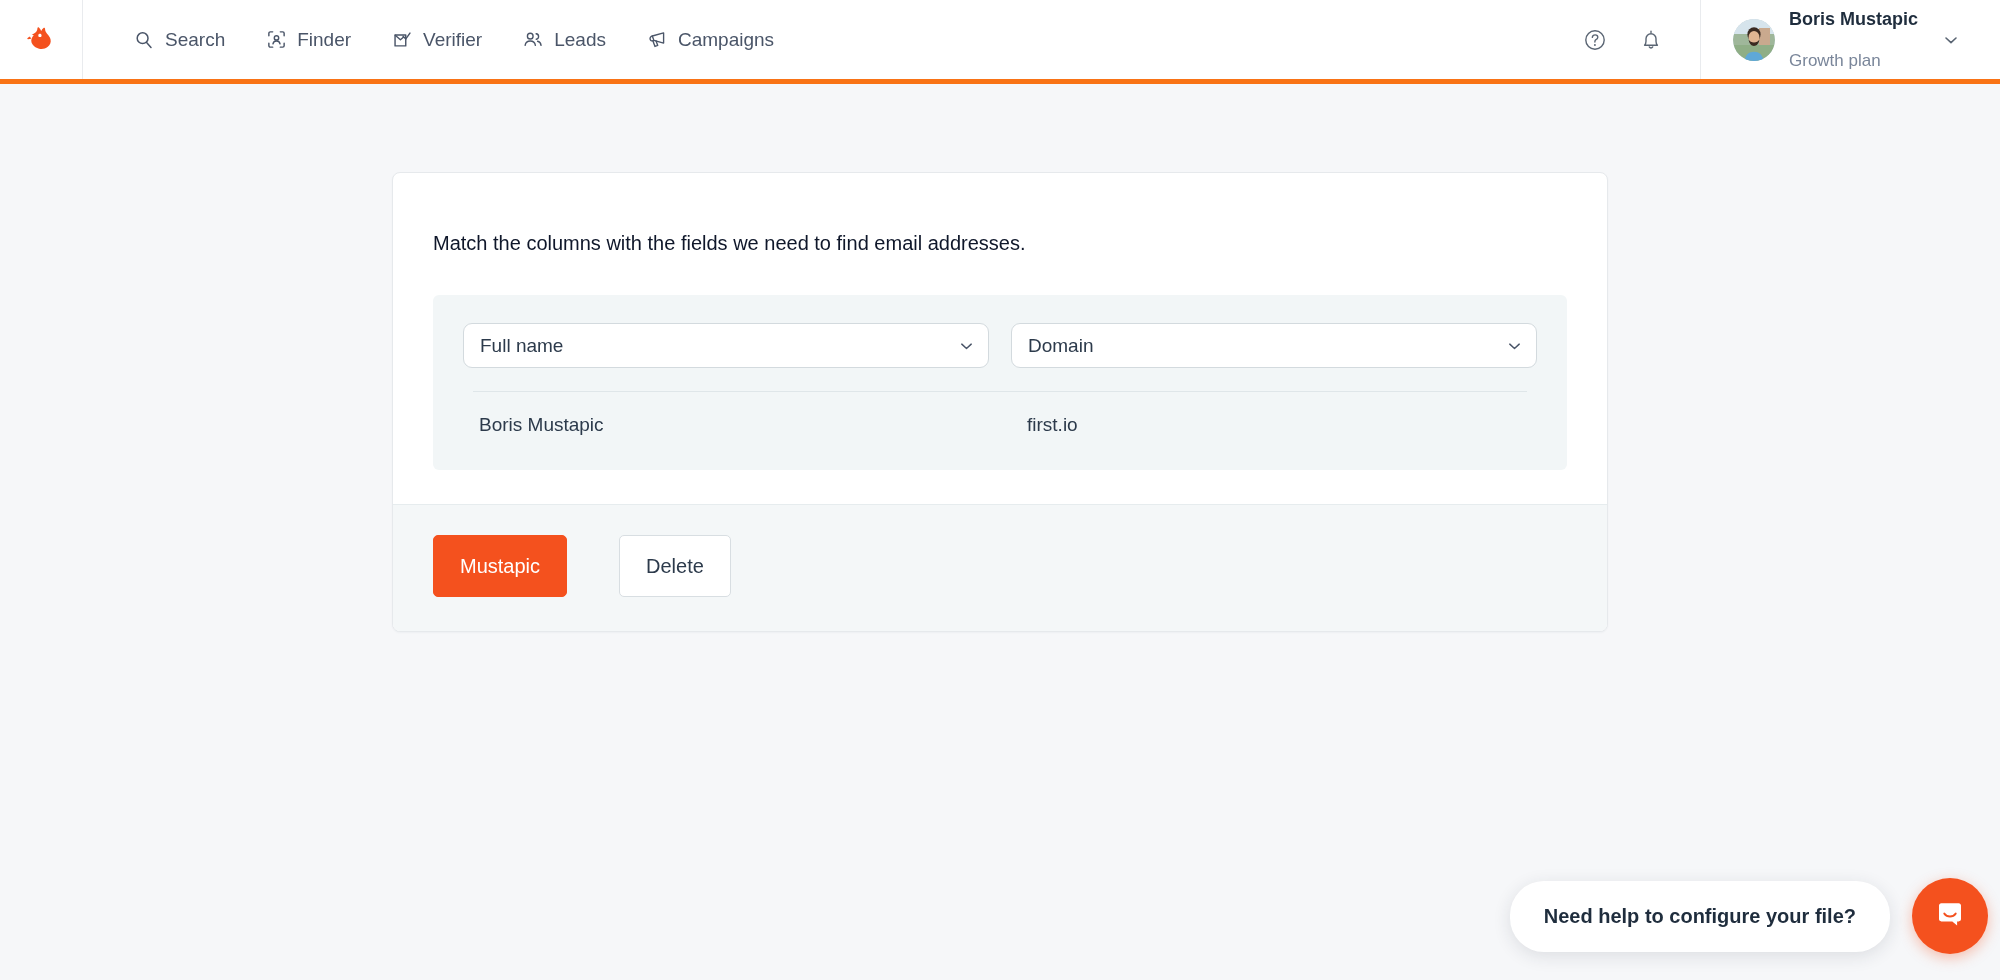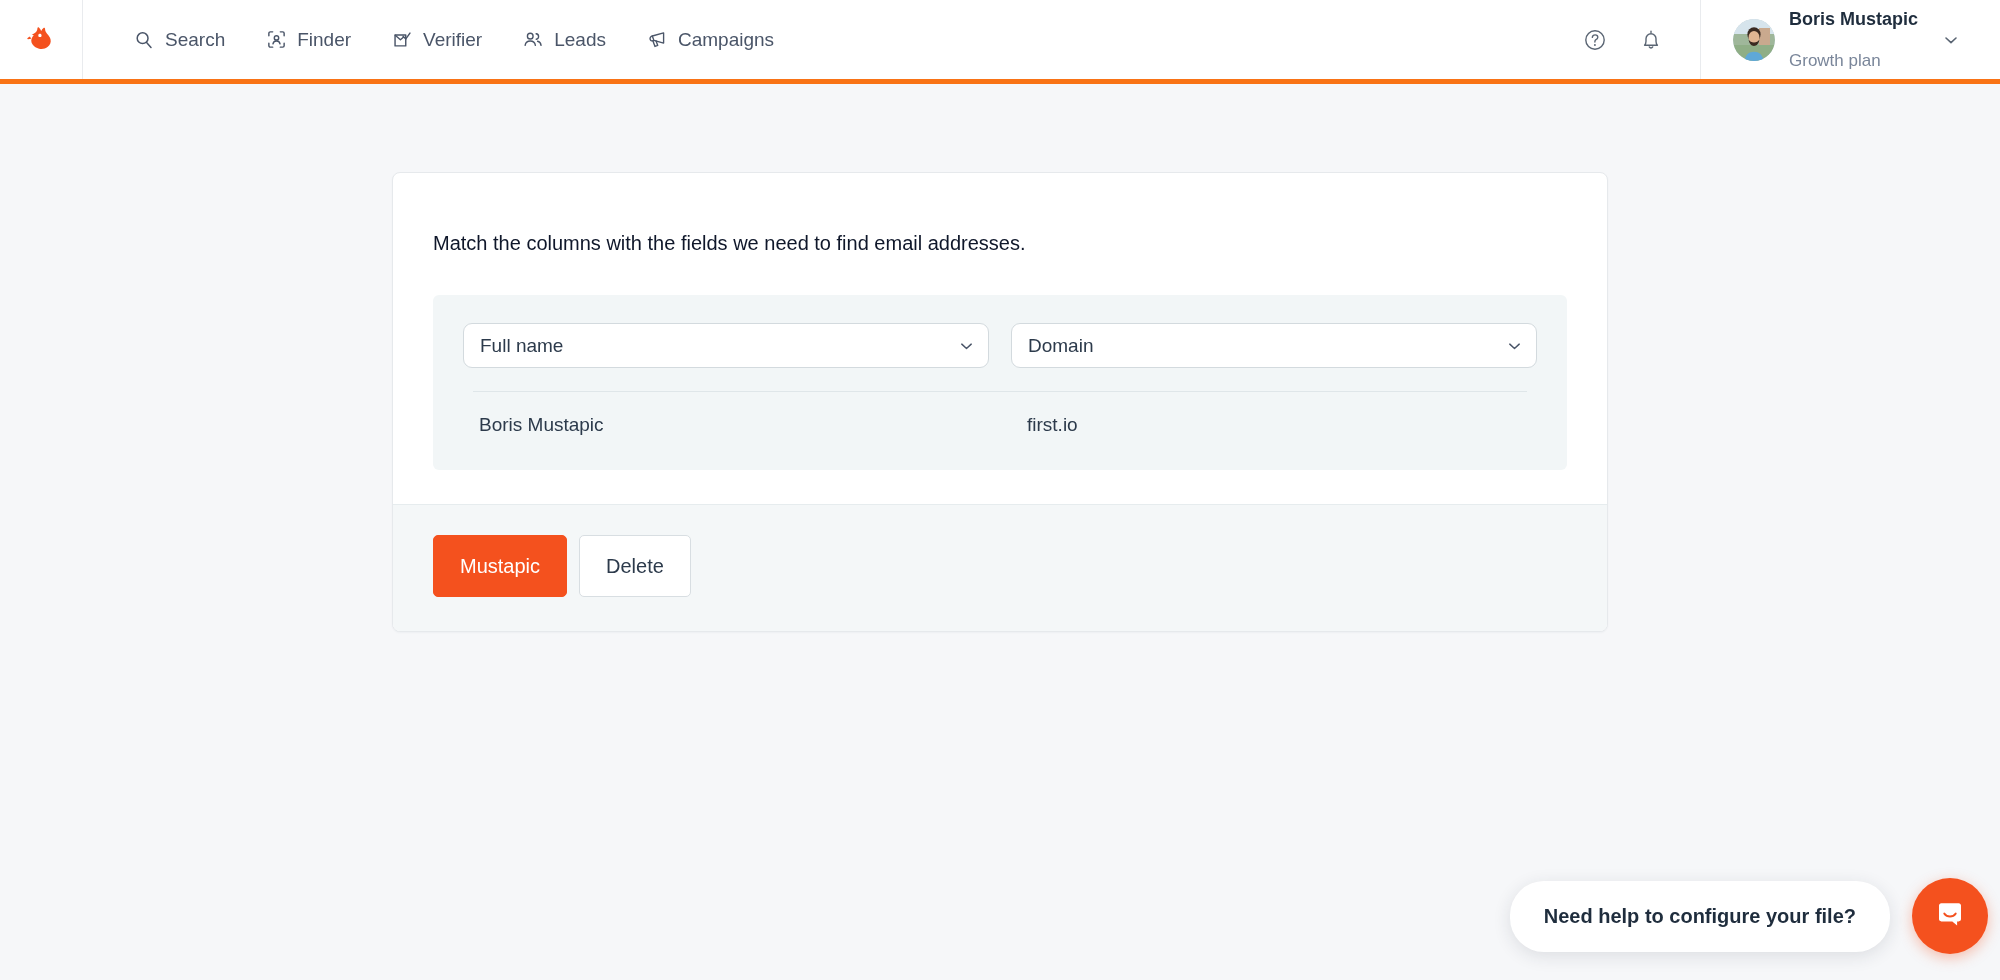--- a/index.html
+++ b/index.html
@@ -267,20 +267,21 @@
   .btn-primary {
     background: #f4511e;
     color: #ffffff;
     border-color: #f4511e;
   }
 
   .btn-secondary {
     background: #ffffff;
     color: #2c3a4b;
     border-color: #d8dee2;
+    margin-left: 40px;
   }
 
   
   .chat-zone {
     position: fixed;
     right: 12px;
     bottom: 26px;
     display: flex;
     align-items: center;
     gap: 22px;

